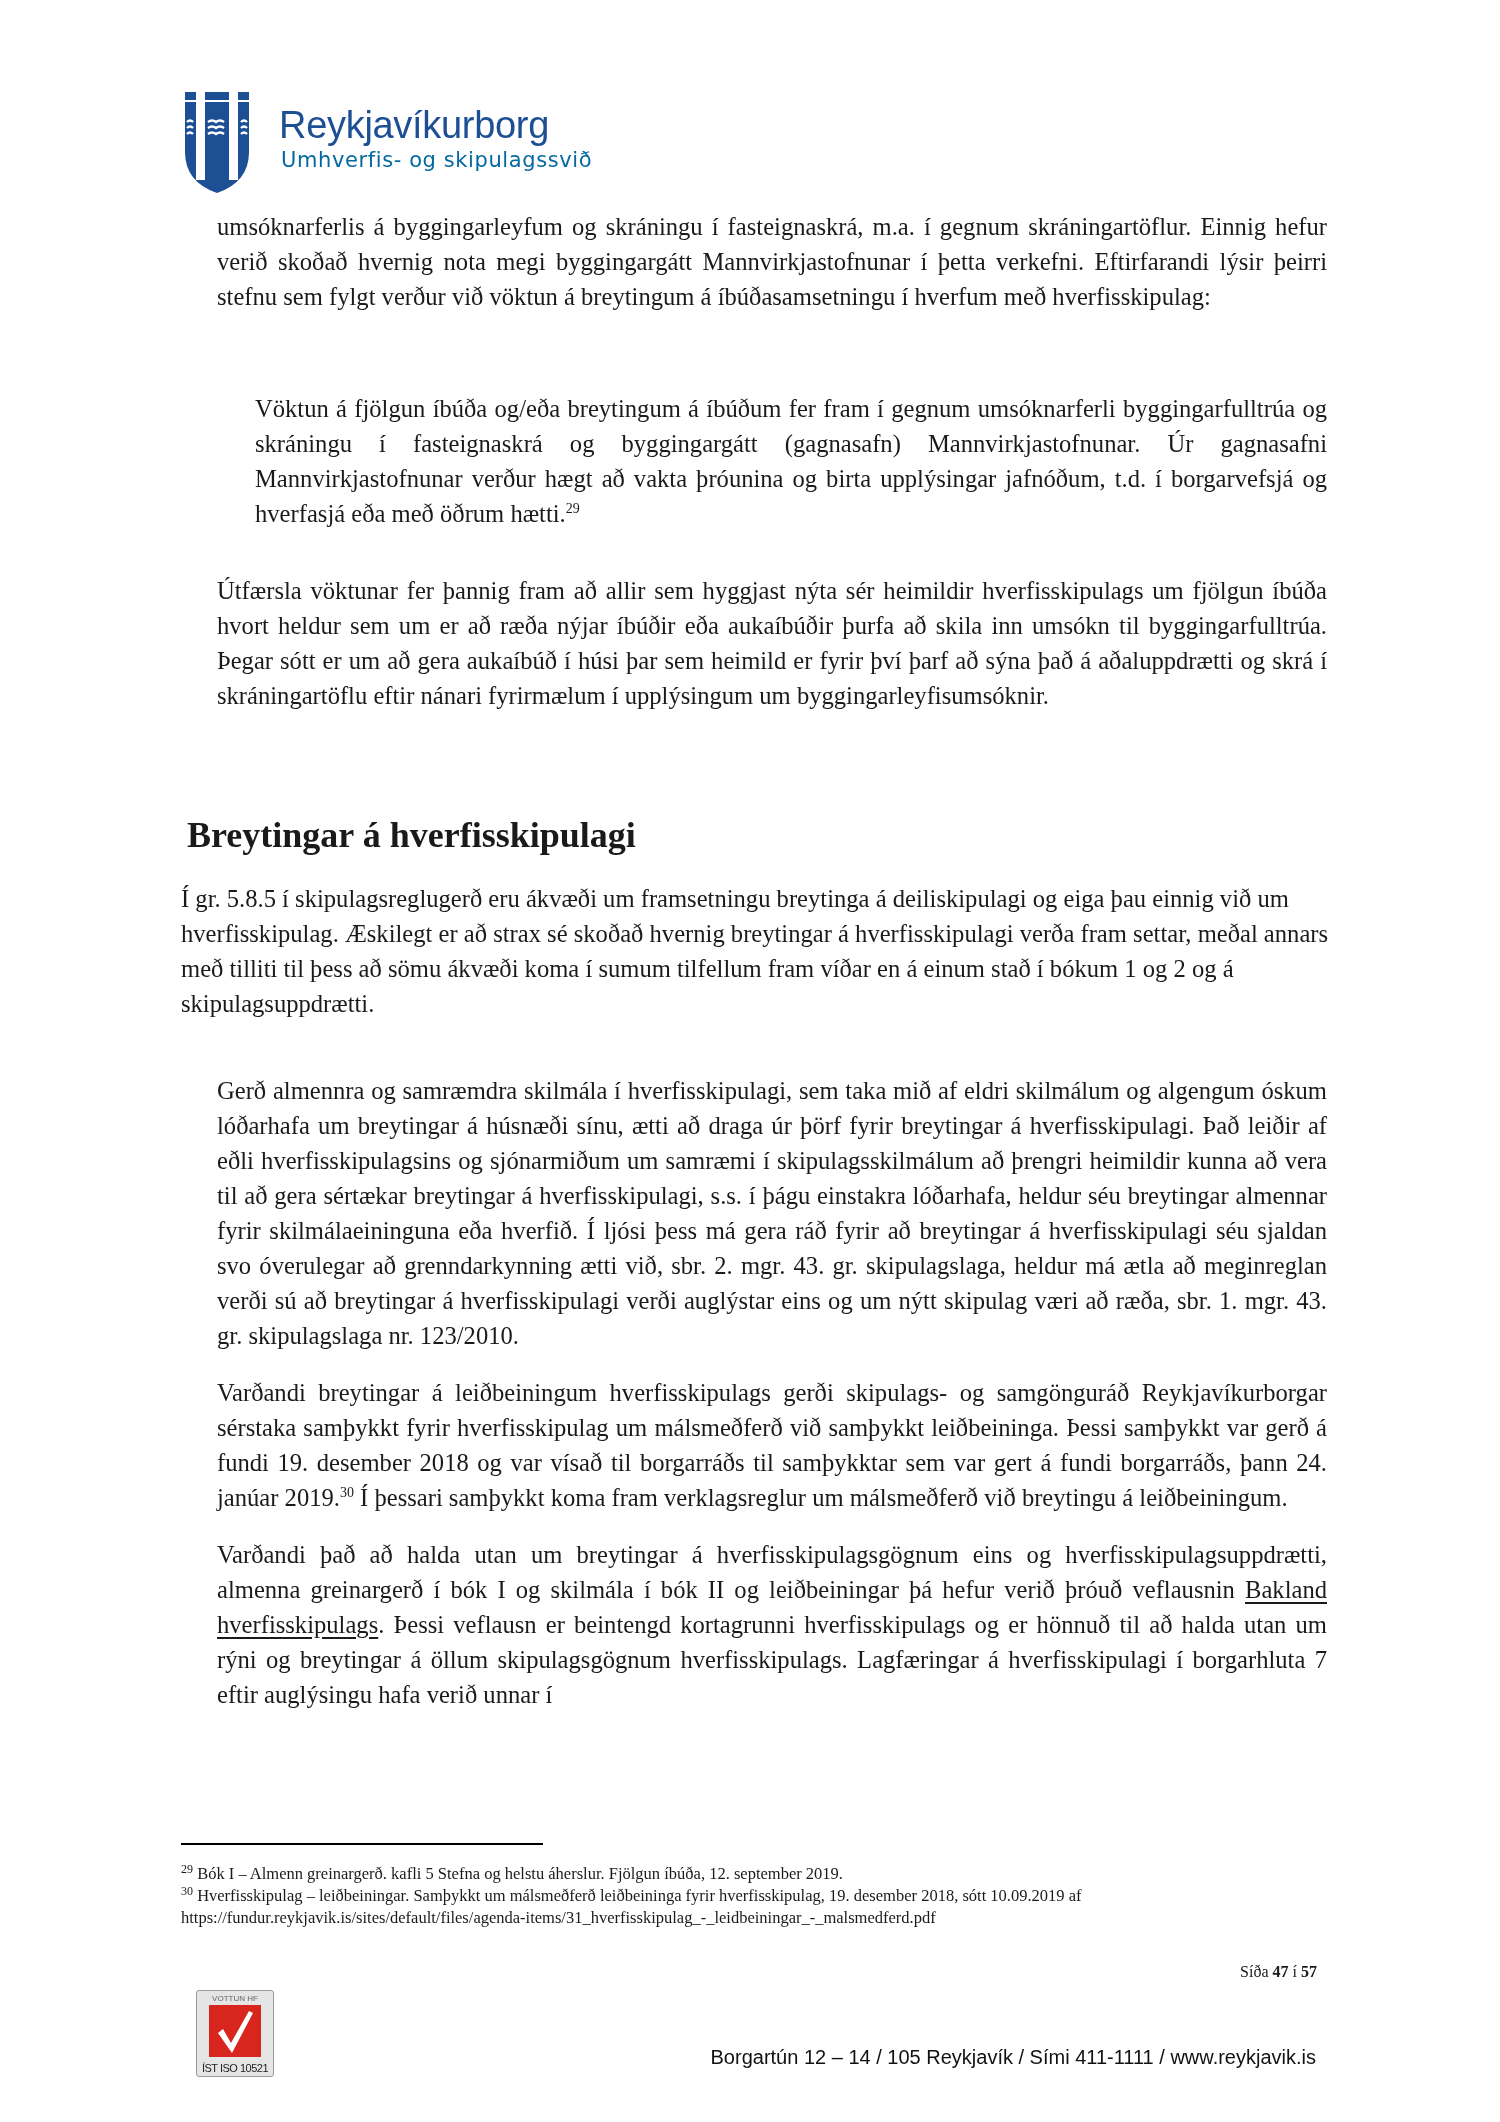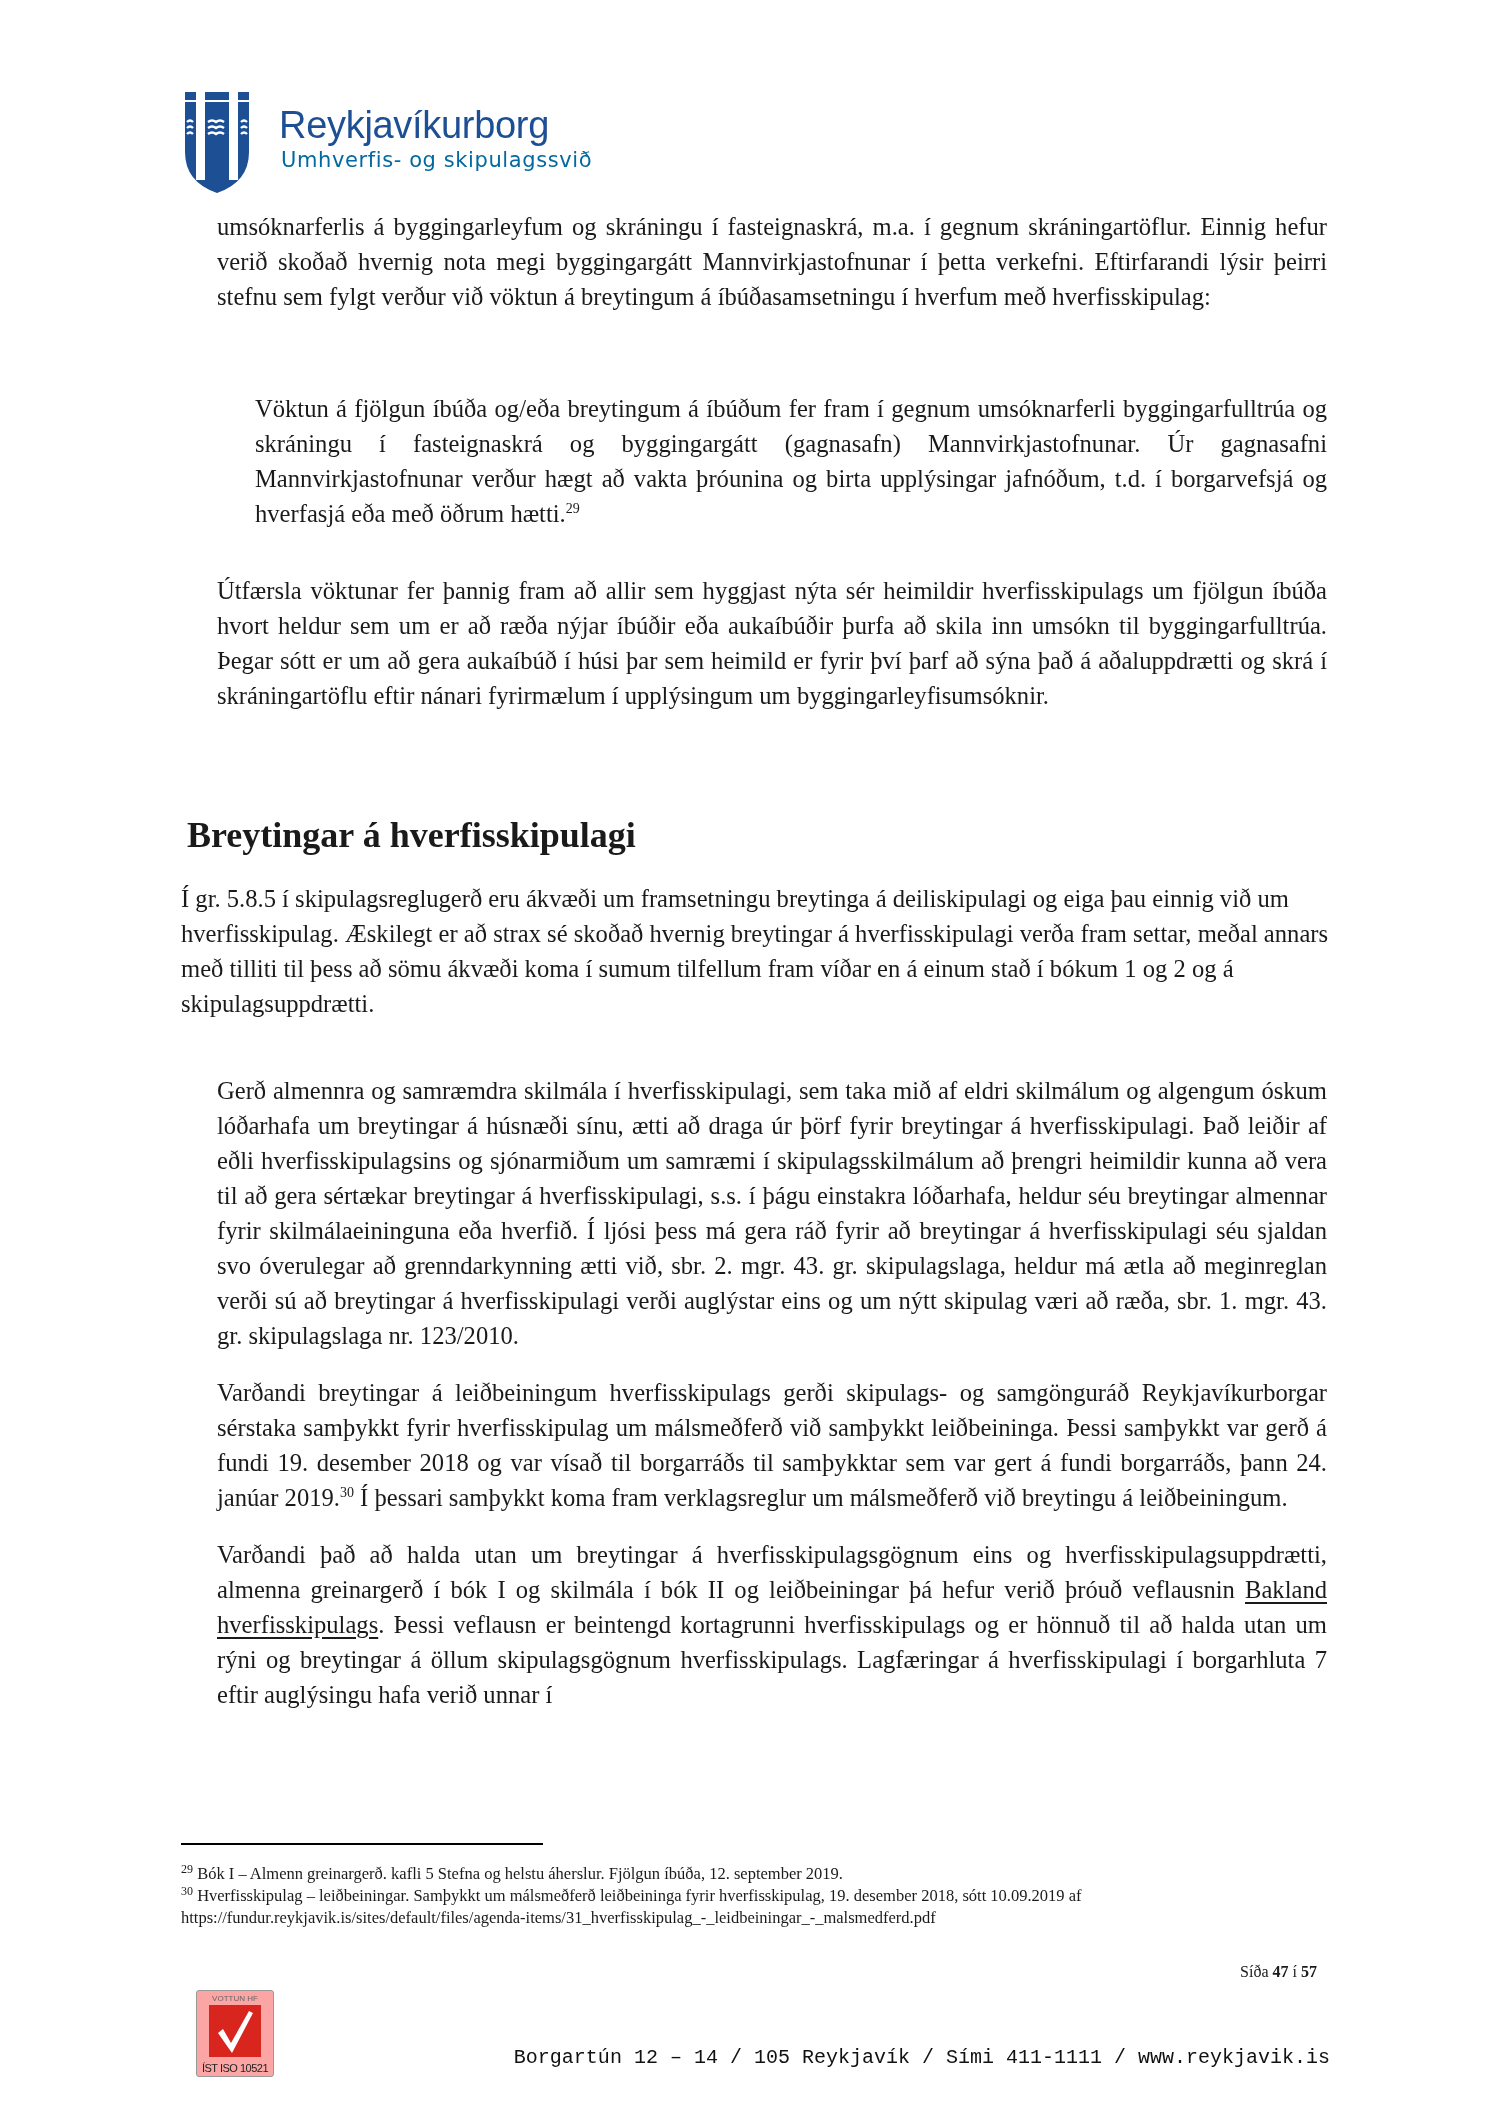--- a/index.html
+++ b/index.html
@@ -26,28 +26,28 @@
 
   .fn-rule { position: absolute; left: 181px; top: 1843px; width: 362px; height: 2px; background: #000; }
   .footnotes { position: absolute; left: 181px; top: 1863px; width: 1160px;
                font-family: "Liberation Serif", serif; font-size: 16.5px; line-height: 22px; }
   .footnotes sup { font-size: 12px; vertical-align: 6px; }
 
   .page-num { position: absolute; right: 183px; top: 1963px; font-size: 16px; }
   .page-num b { font-weight: bold; }
 
   .iso { position: absolute; left: 196px; top: 1990px; width: 76px; height: 85px;
-         border: 1px solid #999; border-radius: 3px; background: #fca5a5; }
+         border: 1px solid #999; border-radius: 3px; background: #e5e5e5; }
   .iso .top { position: absolute; top: 3px; left: 0; width: 100%; text-align: center;
               font-family: "Liberation Sans", sans-serif; font-size: 8px; color: #666; }
   .iso .red { position: absolute; left: 12px; top: 14px; width: 52px; height: 52px; background: #d8261f; }
   .iso .bottom { position: absolute; bottom: 2px; left: 0; width: 100%; text-align: center;
                  font-family: "Liberation Sans", sans-serif; font-size: 11px; color: #222; letter-spacing: -0.5px; }
 
-  .footer-addr { position: absolute; right: 170px; top: 2046px; font-family: Liberation Mono, monospace;
+  .footer-addr { position: absolute; right: 184px; top: 2046px; font-family: Liberation Sans, sans-serif;
                  font-size: 20px; color: #111; }
 </style>
 </head>
 <body>
 
 <div class="header">
   <svg class="crest" viewBox="0 0 68 105">
     <path d="M2 2 H66 V62 Q66 92 34 103 Q2 92 2 62 Z" fill="#1d4f94"></path>
     <rect x="13" y="2" width="9" height="88" fill="#ffffff"></rect>
     <rect x="46" y="2" width="9" height="88" fill="#ffffff"></rect>

